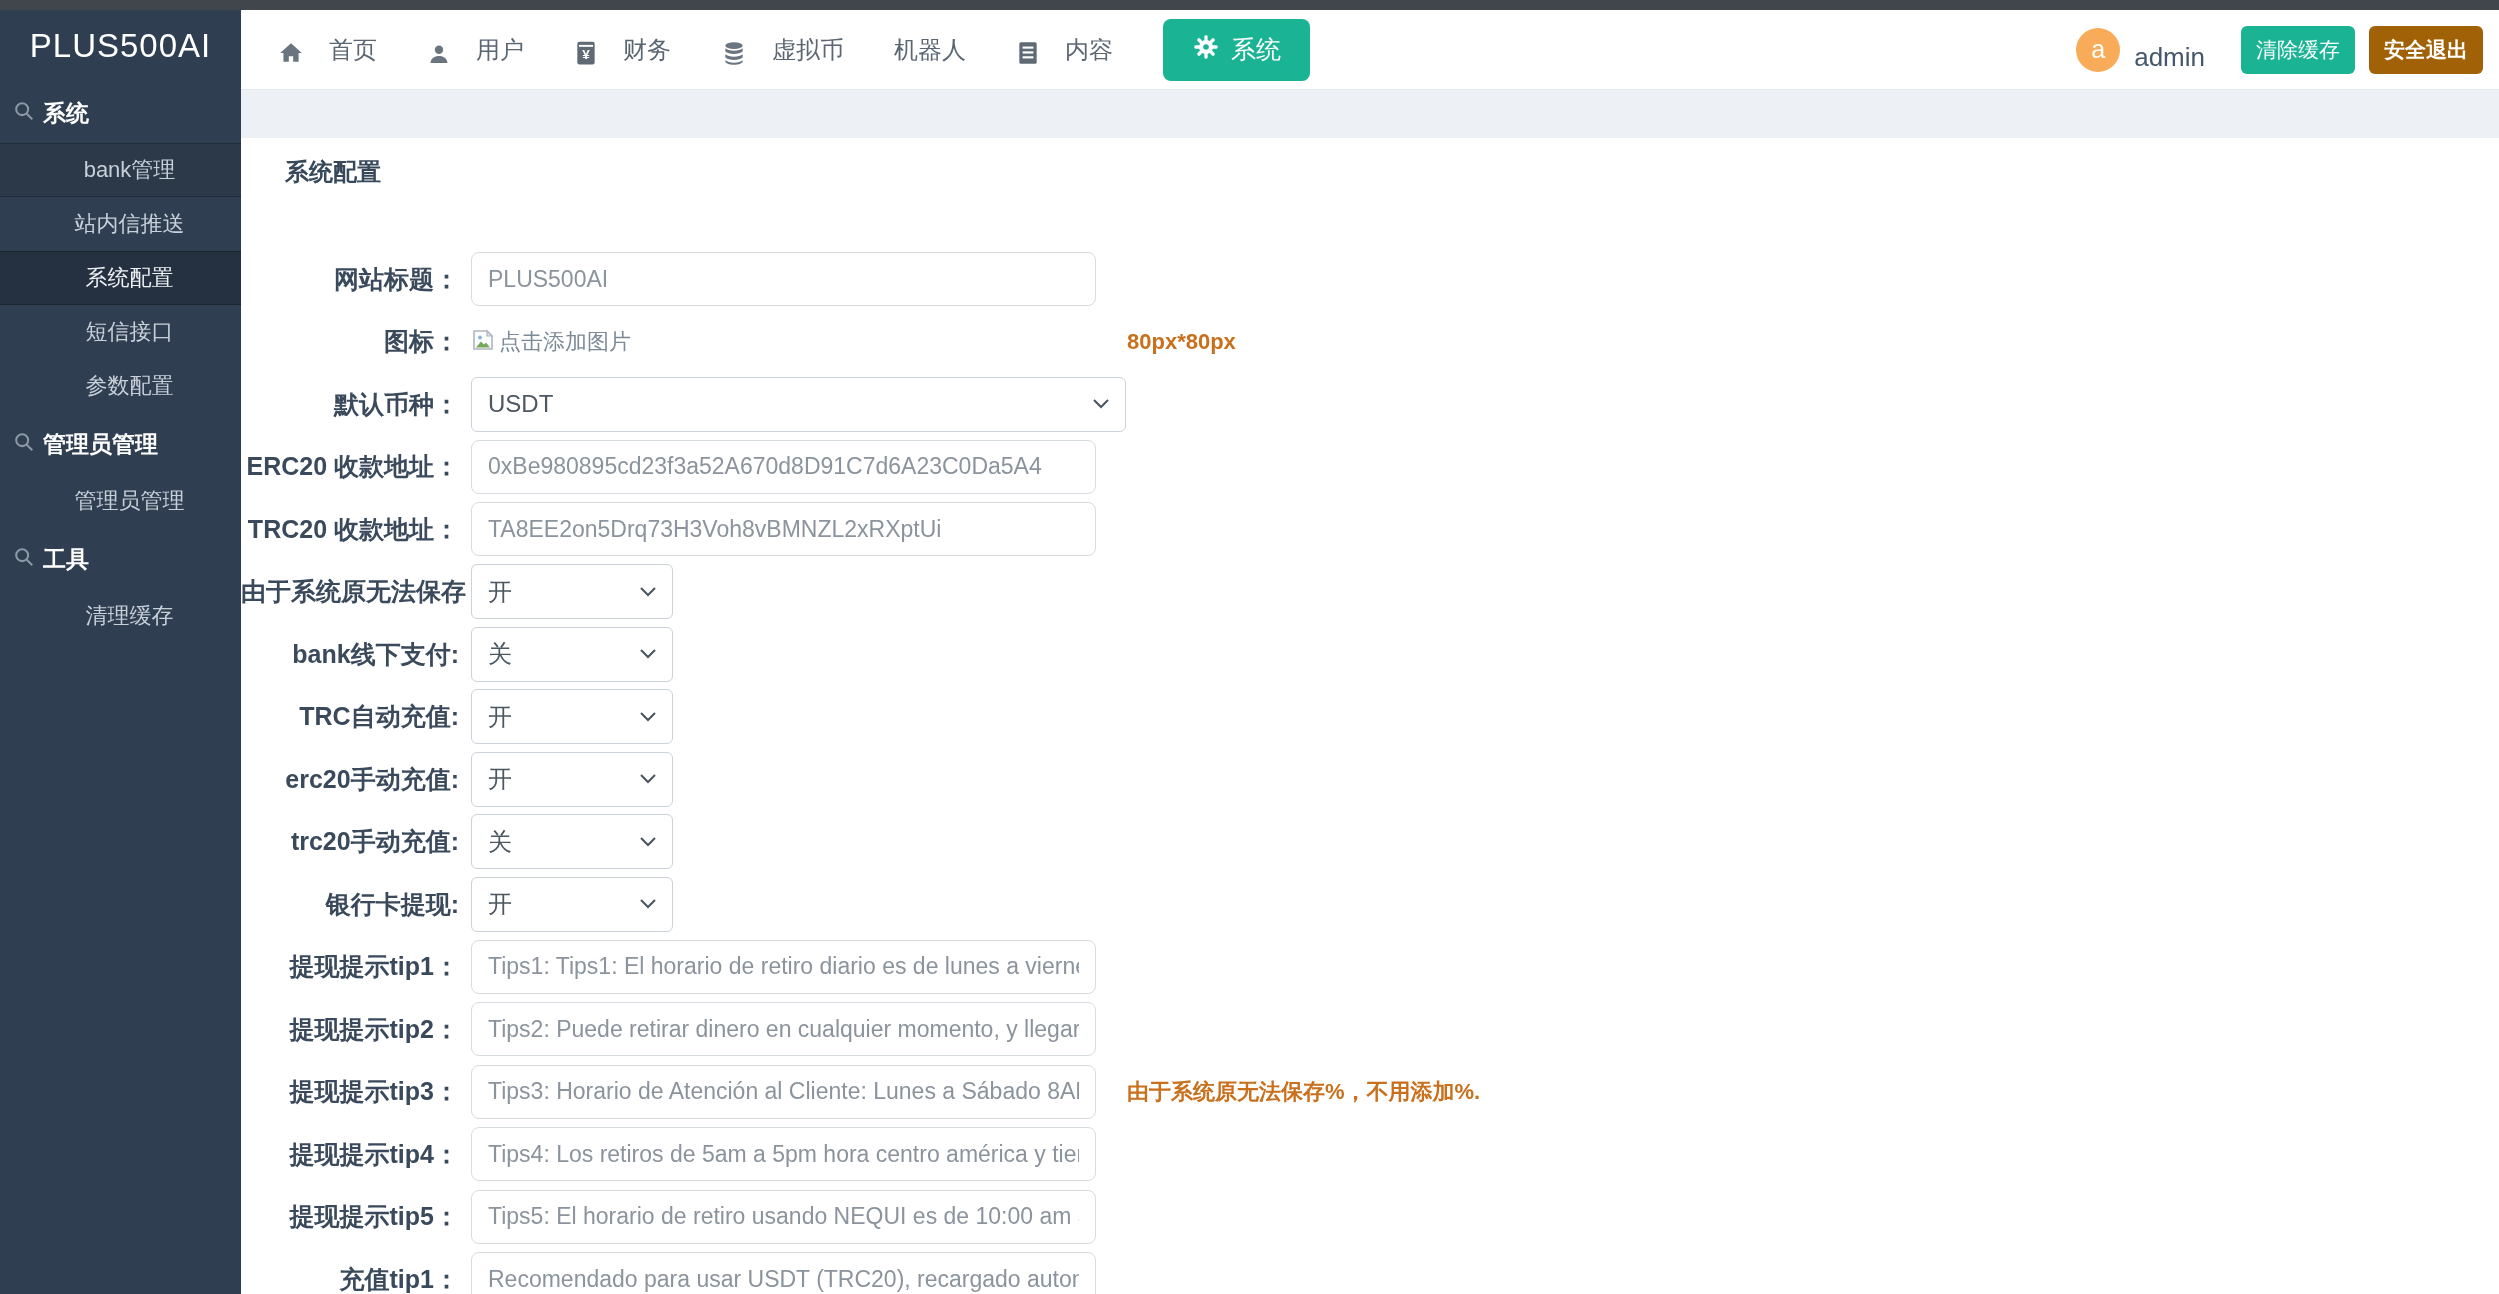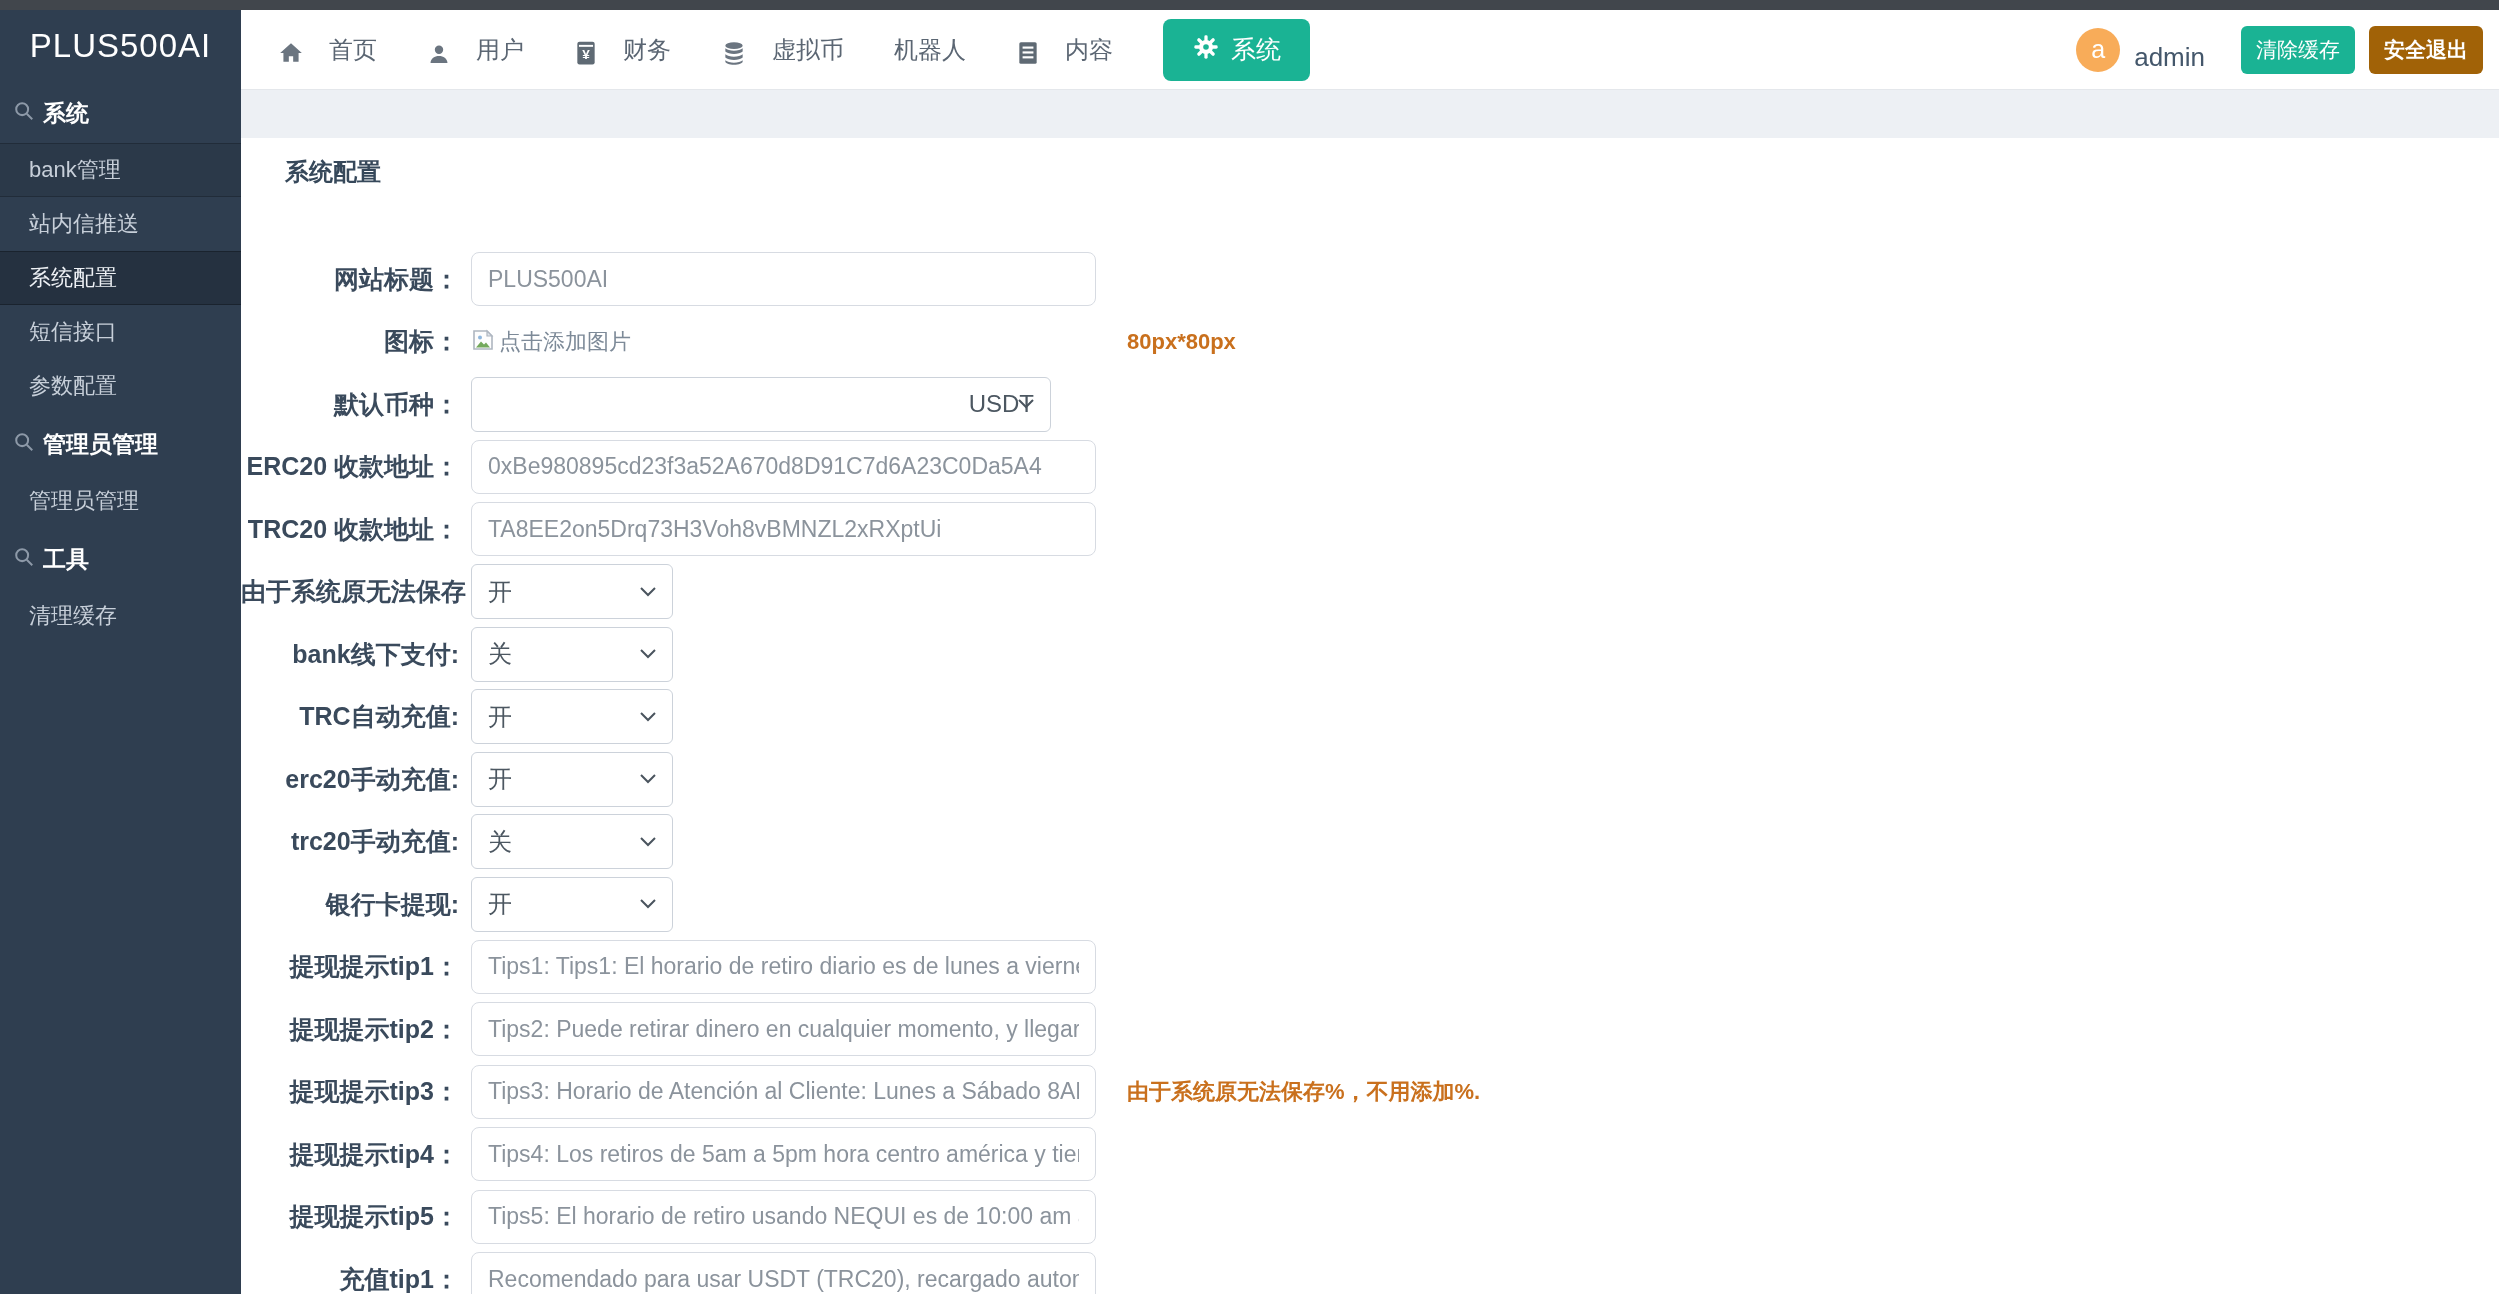--- a/index.html
+++ b/index.html
@@ -8,22 +8,22 @@
 
   
   .top-strip { position:absolute; left:0; top:0; width:2499px; height:10px; background:#41464c; }
 
   
   .sidebar { position:absolute; left:0; top:10px; width:241px; height:1284px; background:#2f3e50; }
   .logo { height:72px; display:flex; align-items:center; justify-content:center;
           color:#ffffff; font-size:33px; letter-spacing:1px; }
   .side-section-header { display:flex; align-items:center; gap:8px; padding:16px 0 14px 13px;
           color:#ffffff; font-size:23px; font-weight:bold; }
-  .side-item { height:54px; display:flex; align-items:center; padding-left:29px;
-          color:#c7cfd9; font-size:22px; cursor:pointer; }
+  .side-item { height:54px; display:flex; align-items:center; padding-left:18px;
+          color:#c7cfd9; font-size:22px; cursor:pointer;justify-content:center; }
   .side-item.shaded { background:#2b3949; border-top:1px solid rgba(0,0,0,.22); border-bottom:1px solid rgba(0,0,0,.22); }
   .side-item.active { background:#253140; color:#eef1f5;
           border-top:1px solid rgba(0,0,0,.28); border-bottom:1px solid rgba(0,0,0,.28); }
 
   
   .topnav { position:absolute; left:241px; top:10px; width:2258px; height:80px; background:#fff;
             border-bottom:1px solid #e4e7eb; display:flex; align-items:center; padding:0 16px 0 37px; }
   .nav-item { display:flex; align-items:flex-end; gap:25px; margin-right:50px;
               color:#5b6673; font-size:24px; cursor:pointer; white-space:nowrap; }
   .nav-item .icn { display:flex; align-items:center; }
@@ -44,21 +44,21 @@
   .page-title { margin:18px 0 0 44px; font-size:24px; font-weight:bold; color:#36485a; }
   .form { margin-top:60px; }
   .form-row { position:relative; height:62.5px; display:flex; align-items:center; }
   .form-label { width:230px; padding-right:12px; text-align:right;
                 font-size:25px; font-weight:bold; color:#3a4a5c; white-space:nowrap; }
   .text-input { width:625px; height:54px; border:1.5px solid #d7dbe2; border-radius:8px;
                 padding:0 16px; font-size:23px; color:#8b939c; background:#fff;
                 font-family:"Liberation Sans","DejaVu Sans",sans-serif; white-space:nowrap; overflow:hidden; }
   .sel { position:relative; height:55px; border:1.5px solid #ccd2da; border-radius:6px;
          background:#fff; display:flex; align-items:center; padding:0 16px; cursor:pointer; }
-  .sel.wide { width:580px;justify-content:flex-end; }
+  .sel.wide { width:655px; }
   .sel.narrow { width:202px; }
   .sel-value { font-size:24px; color:#4c5761; }
   .sel .chev { position:absolute; right:16px; top:50%; transform:translateY(-50%); display:flex; }
   .img-placeholder { display:flex; align-items:center; gap:4px; cursor:pointer; }
   .img-alt { font-size:22px; color:#7d8a98; }
   .form-note { position:absolute; left:886px; top:50%; transform:translateY(-50%);
                font-size:22px; font-weight:bold; color:#c9701d; white-space:nowrap; }
 </style>
 </head>
 <body>

